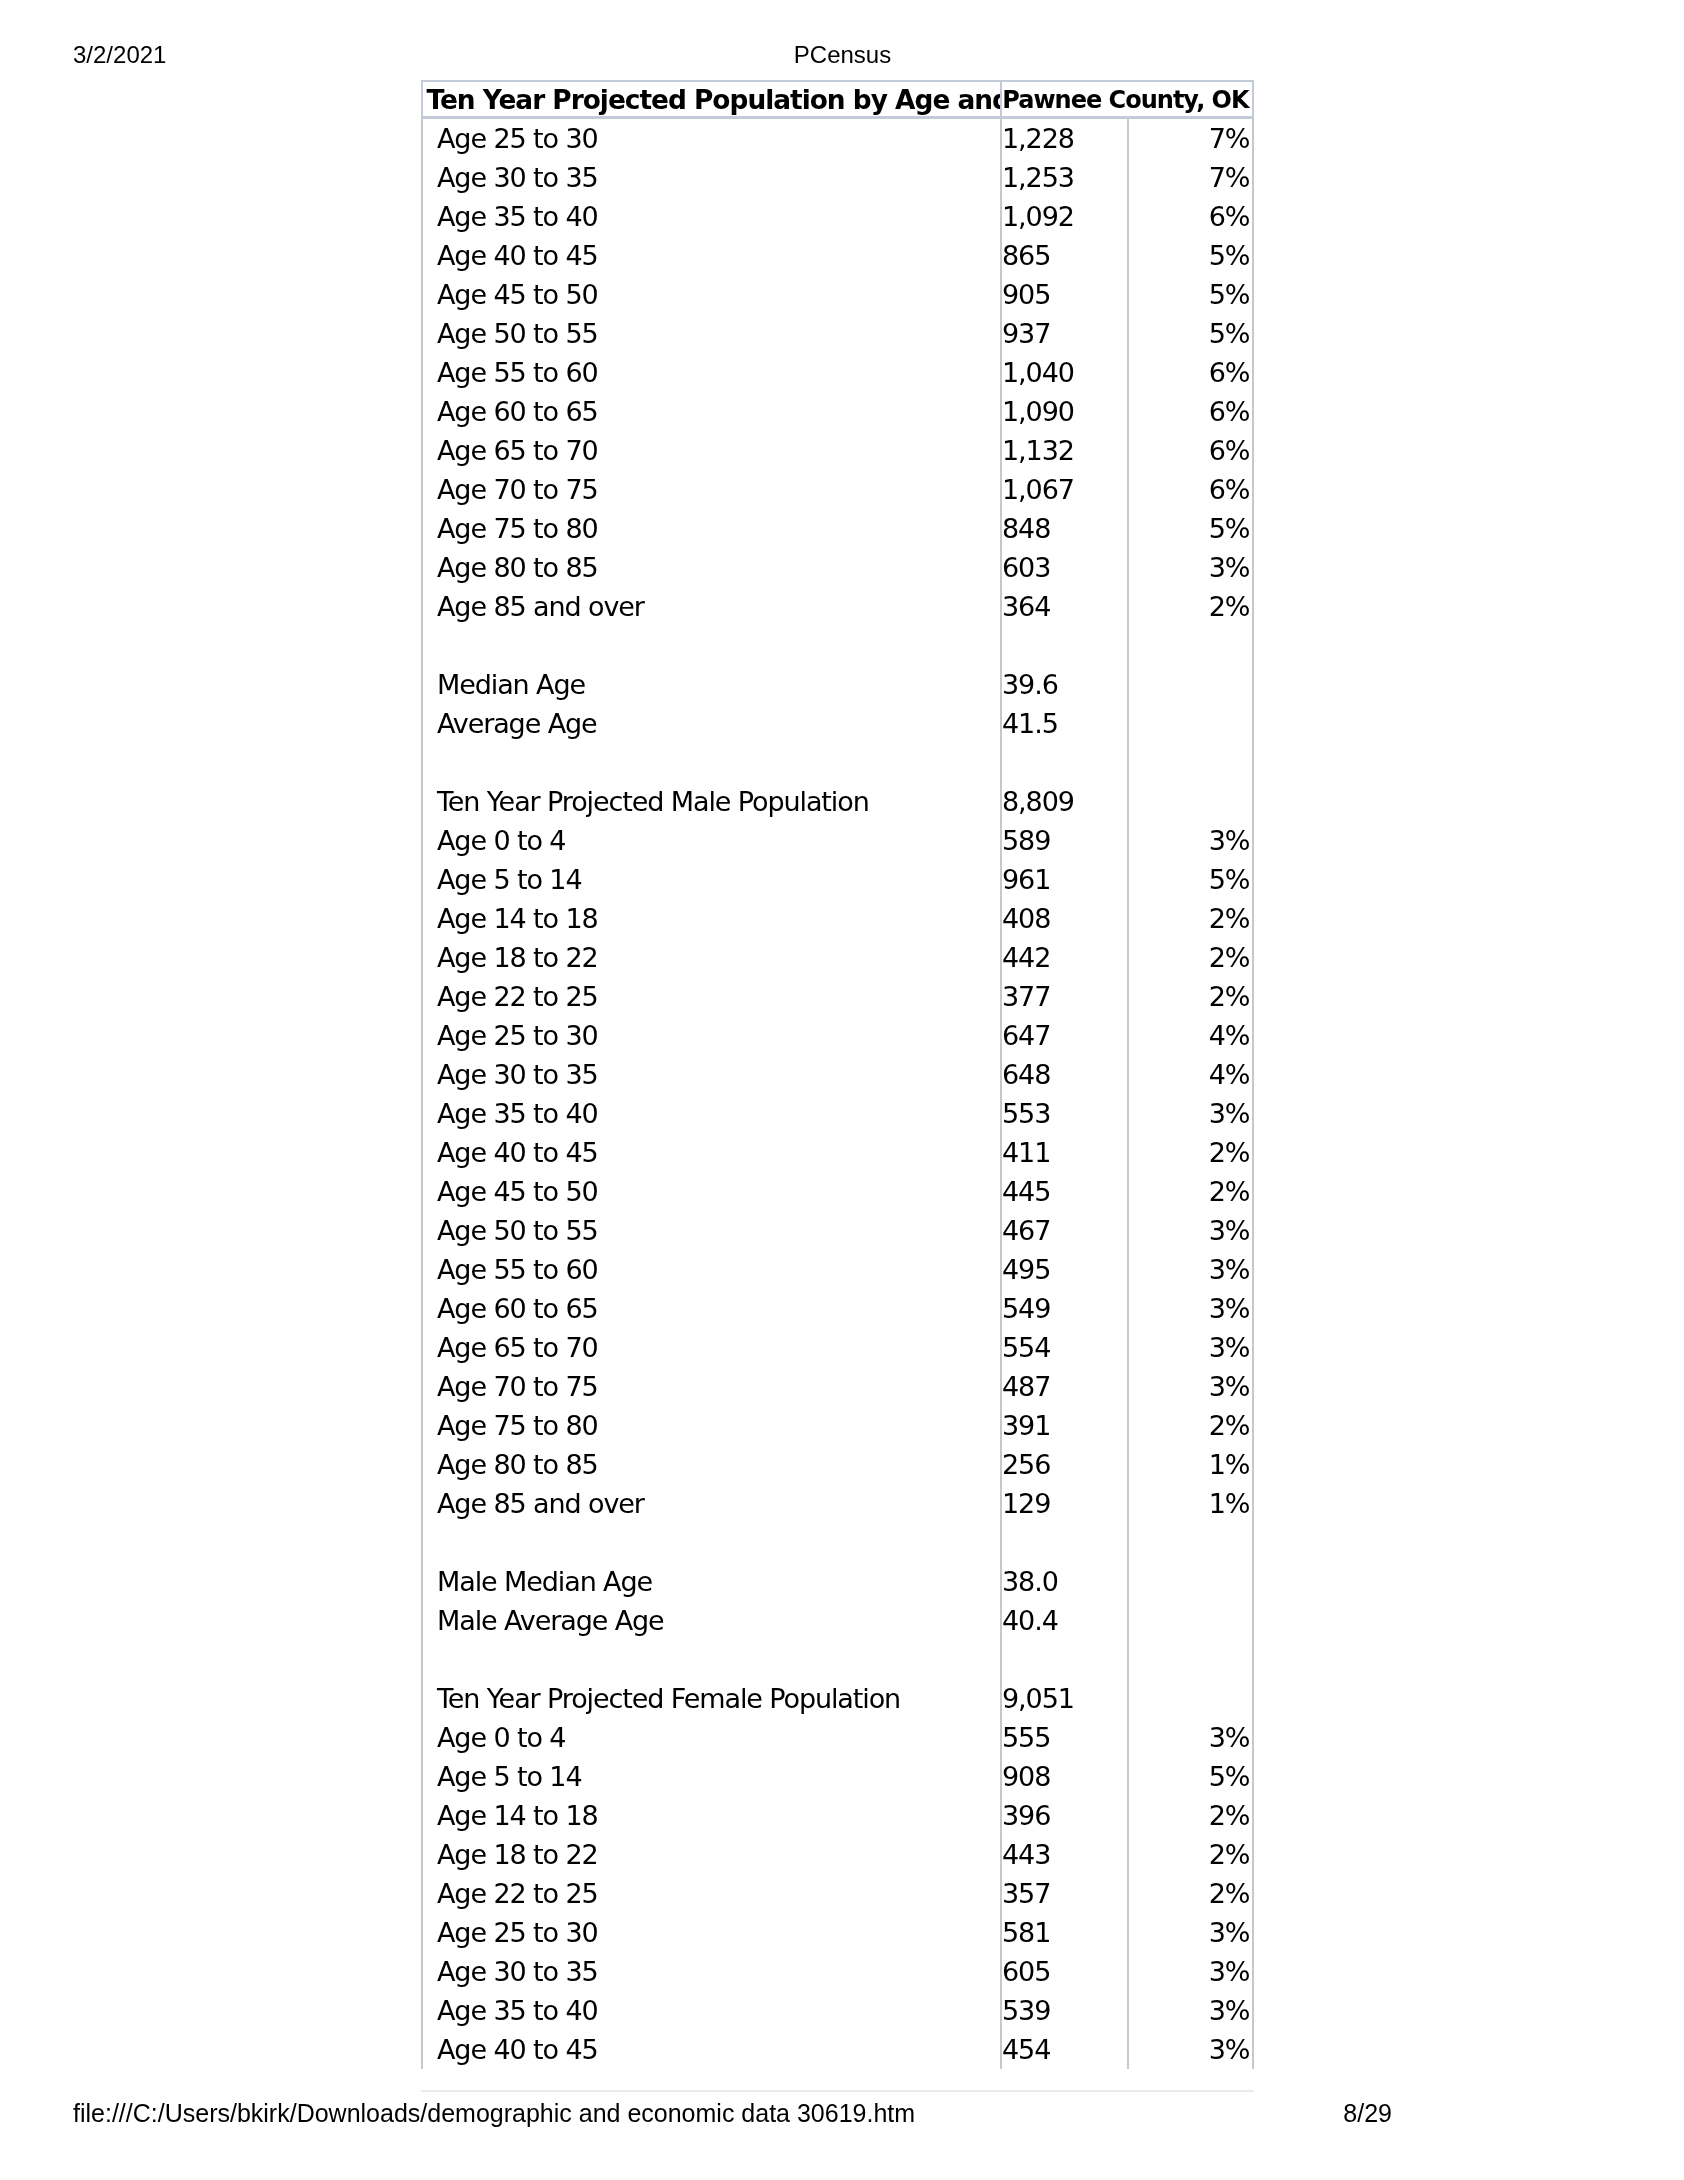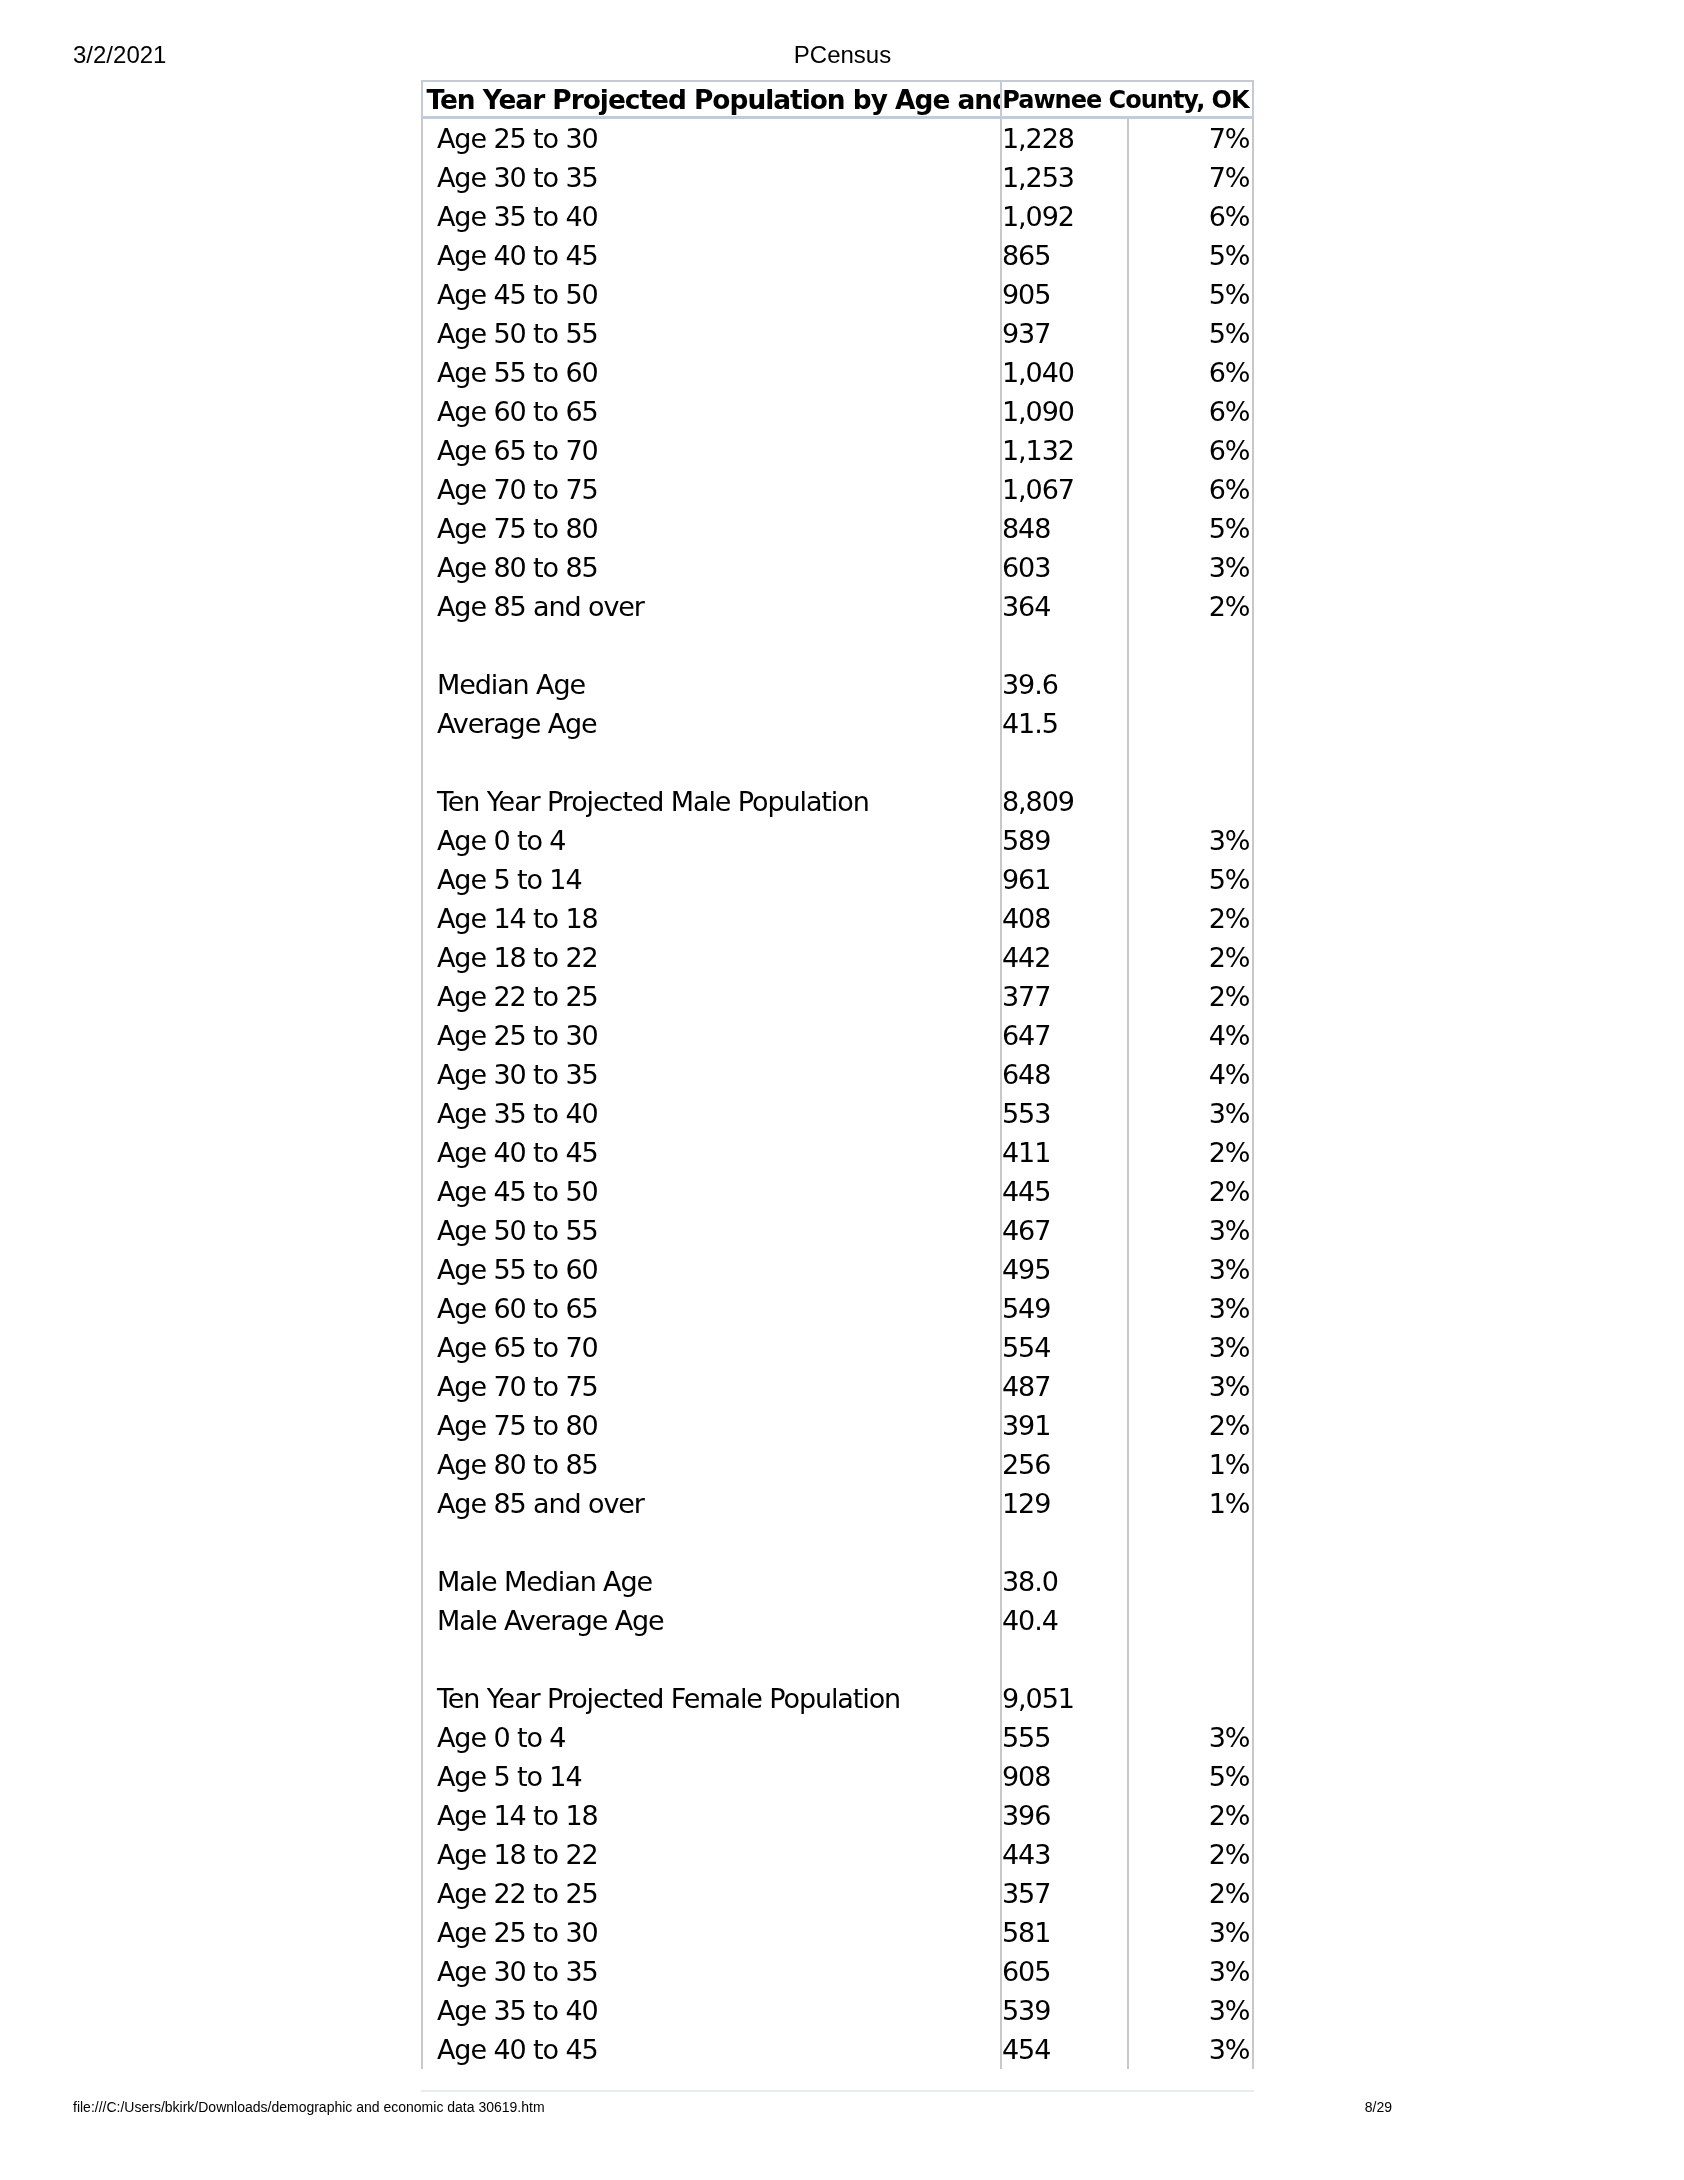--- a/index.html
+++ b/index.html
@@ -3,21 +3,21 @@
 <meta charset="utf-8">
 <style>
   html, body { margin: 0; padding: 0; background: #ffffff; }
   body { width: 1685px; height: 2181px; position: relative; overflow: hidden;
          font-family: "Liberation Sans", sans-serif; color: #000; }
   .print-header { position: absolute; top: 41px; left: 0; width: 1685px; height: 25.6px;
                   font-family: "Liberation Sans", sans-serif; font-size: 24px; }
   .print-header .date { position: absolute; left: 73px; top: 0; }
   .print-header .title { position: absolute; left: 0; width: 100%; text-align: center; top: 0; }
   .print-footer { position: absolute; top: 2099px; left: 0; width: 1464px; height: 25.6px;
-                  font-size: 14px; }
+                  font-size: 25px; }
   .print-footer .url { position: absolute; left: 73px; }
   .print-footer .page { position: absolute; right: 72px; }
   .footer-rule { position: absolute; left: 421px; width: 833px; top: 2090px; height: 1.7px; background: #e6ecf0; }
 
   .report { position: absolute; left: 421px; top: 80px; width: 833px; }
   .report-header { display: flex; height: 39px; border: 2.6px solid #c3cad8; border-bottom: 3.4px solid #c3cad8; box-sizing: border-box; }
   .report-header .h-title { width: 582px; border-right: 2.6px solid #c3cad8; font-weight: bold; font-size: 26.4px;
                             line-height: 36px; padding-left: 3.4px; box-sizing: border-box; white-space: nowrap; overflow: hidden;
                             font-family: "DejaVu Sans", sans-serif; letter-spacing: -1px; }
   .report-header .h-area { flex: 1; font-weight: bold; font-size: 24px; line-height: 36px; text-align: right; padding-right: 3.4px;

